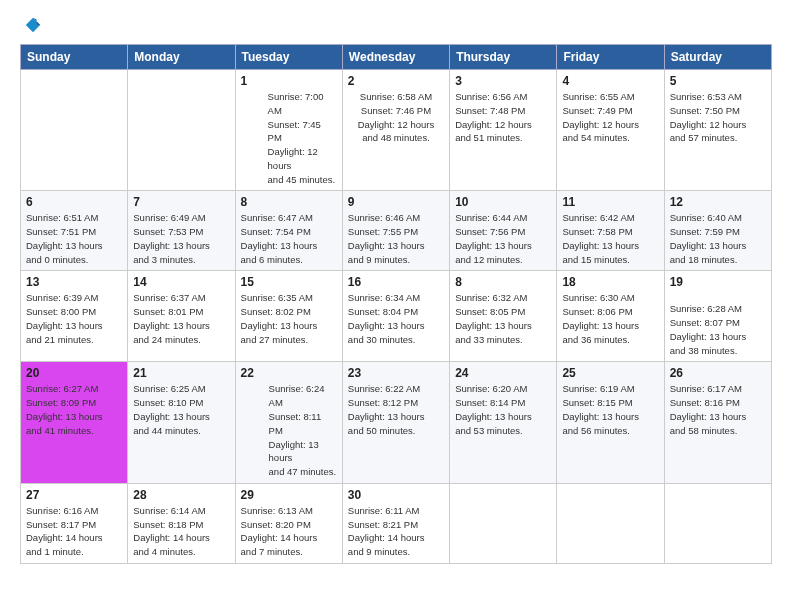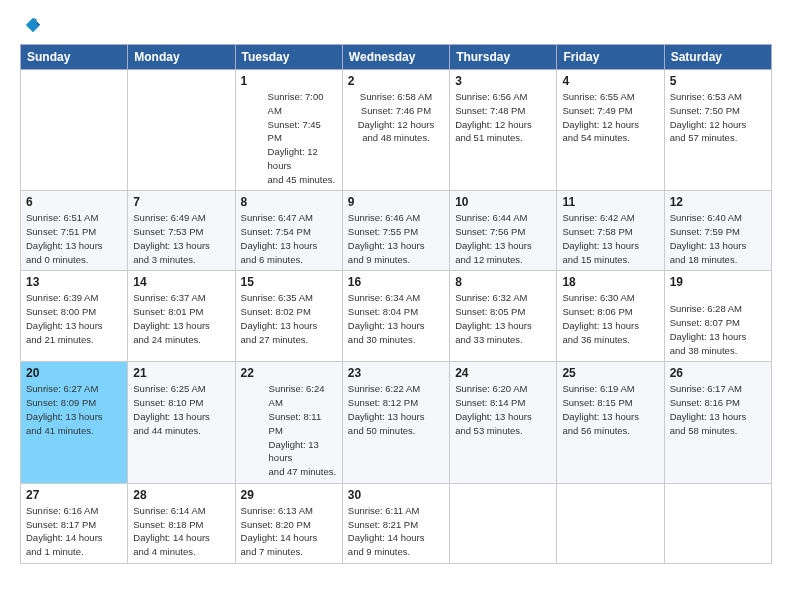--- a/index.html
+++ b/index.html
@@ -272,21 +272,21 @@
           </td>
           <td>
             <span class="day-num">19</span>
             <div class="day-info" style="white-space: pre-line; margin-top: 13px;">Sunrise: 6:28 AM
 Sunset: 8:07 PM
 Daylight: 13 hours
 and 38 minutes.</div>
           </td>
         </tr>
         <tr>
-          <td style="background: #7dd3fc;">
+          <td style="background: #d946ef;">
             <span class="day-num">20</span>
             <div class="day-info" style="white-space: pre-line;">Sunrise: 6:27 AM
 Sunset: 8:09 PM
 Daylight: 13 hours
 and 41 minutes.</div>
           </td>
           <td style="background: rgb(245, 247, 250);">
             <span class="day-num">21</span>
             <div class="day-info" style="white-space: pre-line;">Sunrise: 6:25 AM
 Sunset: 8:10 PM

